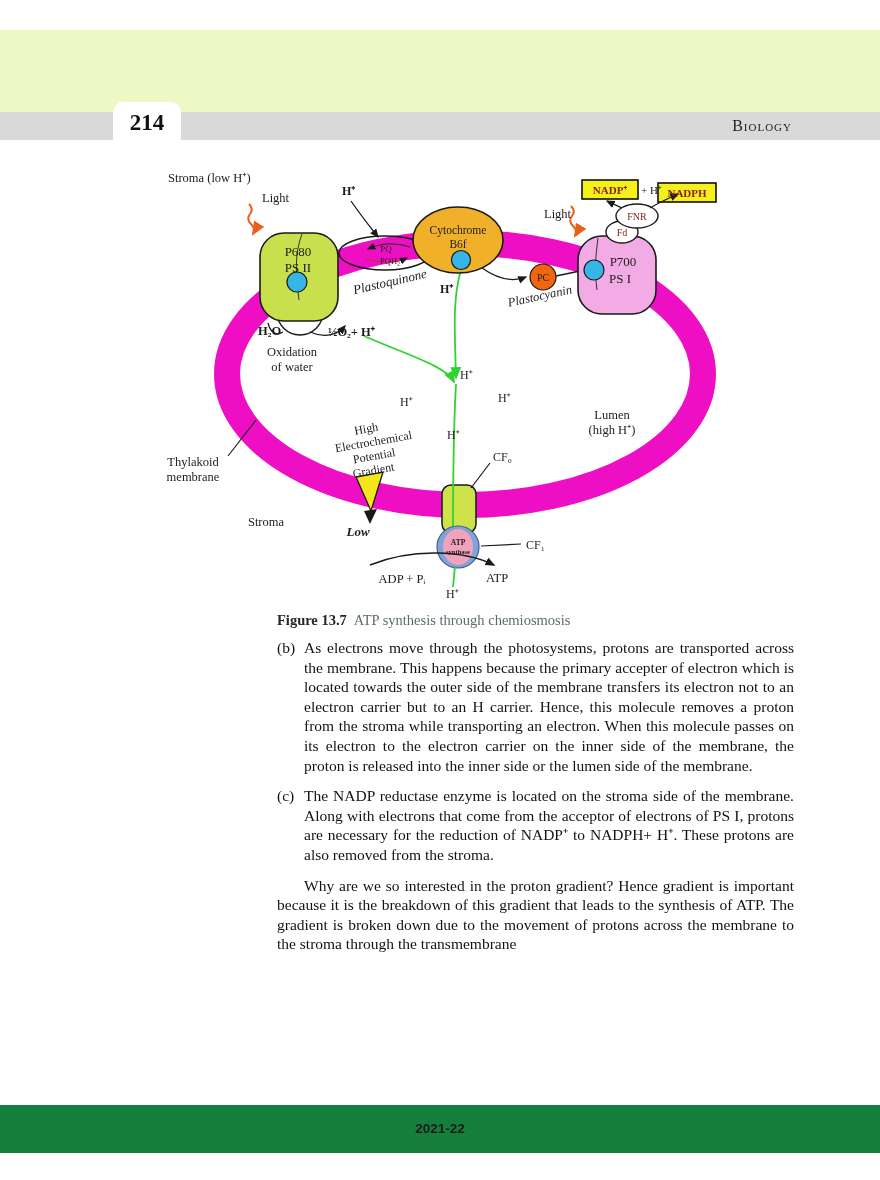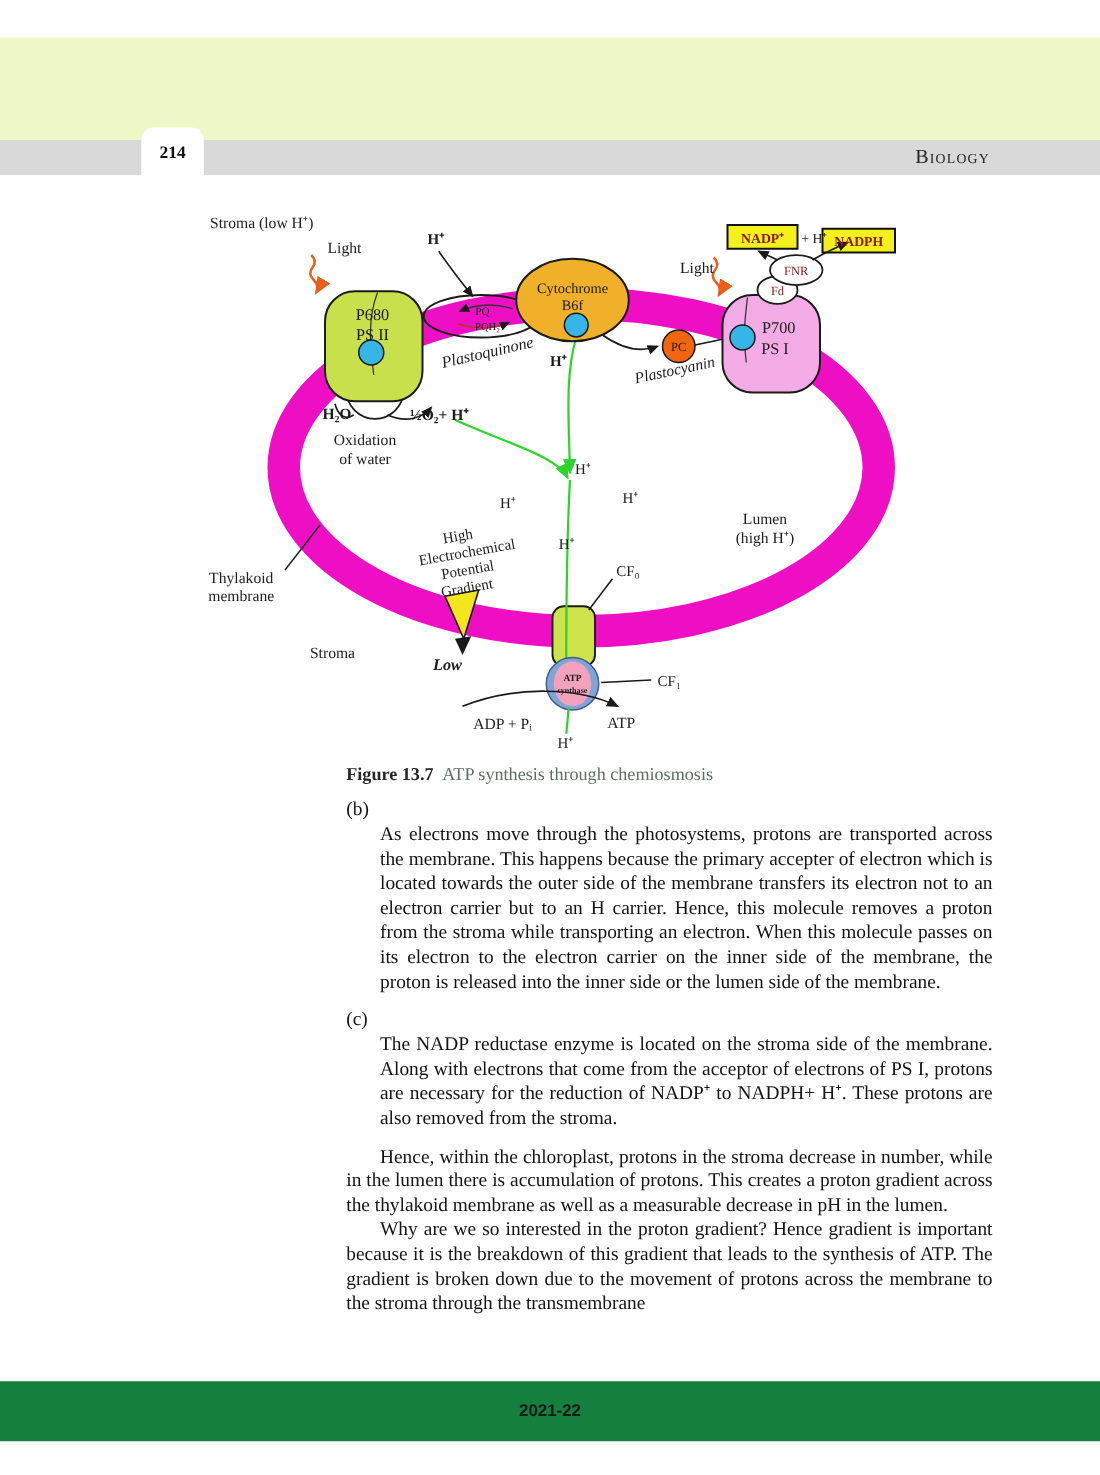--- a/index.html
+++ b/index.html
@@ -1,32 +1,32 @@
 <!DOCTYPE html>
 <html><head>
 <meta charset="utf-8">
 <style>
   html,body{margin:0;padding:0;}
   body{width:880px;height:1180px;position:relative;background:#ffffff;
        font-family:"Liberation Serif",serif;color:#131313;overflow:hidden;}
   .band-top{position:absolute;left:0;top:30px;width:880px;height:82px;background:#eef8c6;}
   .band-gray{position:absolute;left:0;top:112px;width:880px;height:28px;background:#d9d9d9;}
-  .page-tab{position:absolute;left:113px;top:102px;width:50px;height:46px;background:#ffffff;
-            border-radius:10px 10px 5px 5px;text-align:center;font-weight:bold;font-size:14px;
+  .page-tab{position:absolute;left:113px;top:102px;width:68px;height:46px;background:#ffffff;
+            border-radius:10px 10px 5px 5px;text-align:center;font-weight:bold;font-size:23px;
             line-height:42px;color:#111;}
   .subject{position:absolute;top:112px;right:88px;height:44px;line-height:28px;
            font-variant:small-caps;font-size:16px;letter-spacing:1px;color:#222;}
   .diagram{position:absolute;left:150px;top:160px;}
   .caption{position:absolute;left:277px;top:612px;width:500px;font-size:14.5px;color:#5d6e60;}
   .caption .cap-label{color:#262626;font-weight:bold;margin-right:7px;}
   .bodytext{position:absolute;left:277px;top:638px;width:517px;font-size:15.5px;
             line-height:19.6px;text-align:justify;}
   .para-flex{display:flex;margin:0 0 11px 0;}
   .para-flex .marker{width:27px;flex:none;}
-  .para-flex .ptext{flex:1;margin-top:20px;}
+  .para-flex .ptext{flex:1;}
   .para-indent{text-indent:27px;margin:0;}
   .band-footer{position:absolute;left:0;top:1105px;width:880px;height:48px;background:#15803d;}
   .year{width:100%;height:48px;line-height:48px;text-align:center;
         font-family:"Liberation Sans",sans-serif;font-weight:bold;font-size:13.5px;color:#1a1a1a;}
   svg text{font-family:"Liberation Serif",serif;fill:#1c1c1c;}
   .t125{font-size:12.5px;} .t13{font-size:13px;} .t12{font-size:12px;}
   .ital{font-style:italic;}
   .redsm{fill:#8b2020;}
 </style>
 </head>
@@ -166,19 +166,18 @@
 
 <div class="bodytext">
   <div class="para-flex">
     <span class="marker">(b)</span>
     <span class="ptext">As electrons move through the photosystems, protons are transported across the membrane.  This happens because the primary accepter of electron which is located towards the outer side of the membrane transfers its electron not to an electron carrier but to an H carrier. Hence, this molecule removes a proton from the stroma while transporting an electron.  When this molecule passes on its electron to the electron carrier on the inner side of the membrane, the proton is released into the inner side or the lumen side of the membrane.</span>
   </div>
   <div class="para-flex">
     <span class="marker">(c)</span>
     <span class="ptext">The NADP reductase enzyme is located on the stroma side of the membrane.  Along with electrons that come from the acceptor of electrons of PS I, protons are necessary for the reduction of NADP⁺ to NADPH+ H⁺.  These protons are also removed from the stroma.</span>
   </div>
-  <p class="para-indent">Hence, within the chloroplast, protons in the stroma decrease in number, while in the lumen there is accumulation of protons.  This creates a proton gradient across the thylakoid membrane as well as a measurable decrease in pH in the lumen.</p>
   <p class="para-indent">Why are we so interested in the proton gradient?  Hence gradient is important because it is the breakdown of this gradient that leads to the synthesis of ATP.  The gradient is broken down due to the movement of protons across the membrane to the stroma through the transmembrane</p>
 </div>
 
 <div class="band-footer">
   <div class="year">2021-22</div>
 </div>
 
 </body></html>

